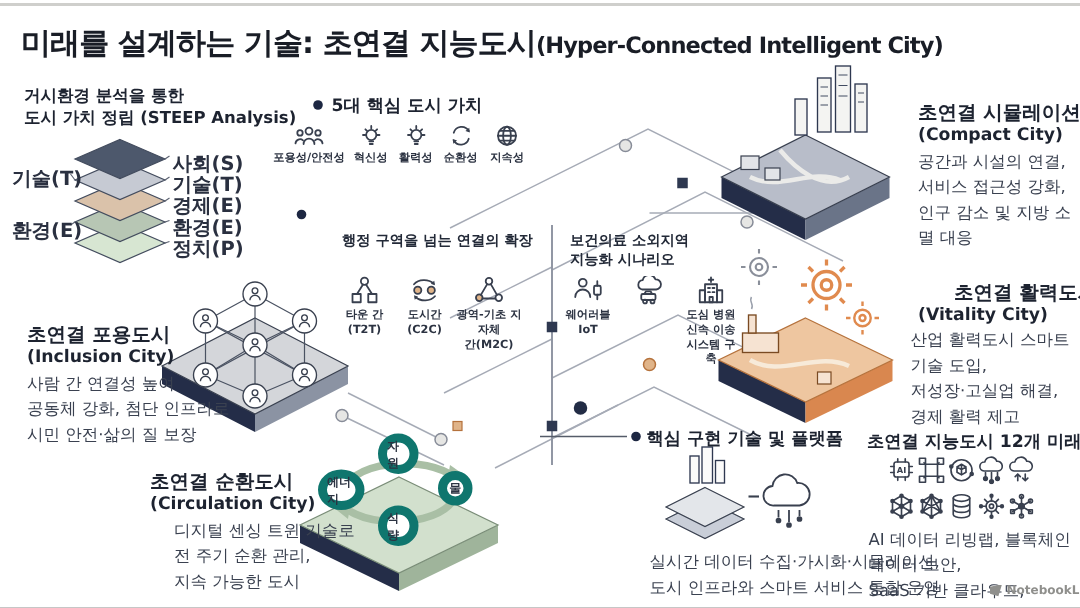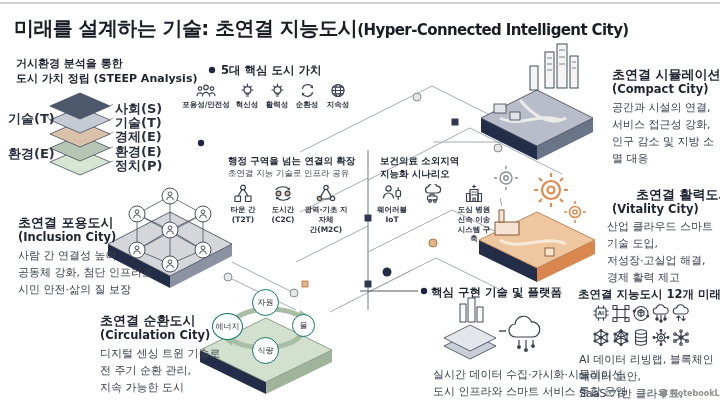--- a/index.html
+++ b/index.html
@@ -15,22 +15,22 @@
   .city-t{font-size:13px;font-weight:bold;color:#1d2330;white-space:nowrap}
   .city-s{font-size:11.5px;font-weight:bold;color:#1d2330;white-space:nowrap}
   .desc{font-size:11px;line-height:1.55;color:#3a4150}
   .lead{font-size:9px;font-weight:bold;color:#242b39;white-space:nowrap}
   .small-h{font-size:9.5px;font-weight:bold;color:#232a38;line-height:1.4}
   .sub-t{font-size:8.5px;color:#3a4150;white-space:nowrap}
   .cap{font-size:7.5px;font-weight:bold;color:#2c3342;text-align:center;line-height:1.3}
   .steep-lbl{font-size:13px;font-weight:bold;color:#2a3040;white-space:nowrap}
   .icrow{display:flex;justify-content:center;align-items:flex-start}
   .iconcol{display:flex;flex-direction:column;align-items:center;gap:2px}
-  .cyc{position:absolute;background:#fff;border:1px solid #0f766e;border-radius:50%;
-       display:flex;align-items:center;justify-content:center;font-size:8px;font-weight:normal;color:#2c3342}
+  .cyc{position:absolute;background:#fff;border:6px solid #0f766e;border-radius:50%;
+       display:flex;align-items:center;justify-content:center;font-size:8px;font-weight:bold;color:#2c3342}
   .wm{display:flex;align-items:center;gap:3px;font-size:8px;font-weight:bold;color:#8f8f8c}
   .wm-logo{width:8px;height:8px;background:#8f8f8c;clip-path:polygon(0 20%,100% 0,70% 100%,0 80%)}
   .topline{position:absolute;left:0;top:2px;width:720px;height:2px;background:#cfcfcc}
   svg.ic{display:block;stroke:#39404f;fill:none;stroke-width:1.2;stroke-linecap:round;stroke-linejoin:round}
   svg.fic{display:block;stroke:#39404f;fill:none;stroke-width:1.1;stroke-linecap:round;stroke-linejoin:round}
 </style>
 </head>
 <body>
 
 <div class="stage">
@@ -273,21 +273,20 @@
         <circle cx="8" cy="7.5" r="6"></circle>
           <ellipse cx="8" cy="7.5" rx="2.6" ry="6"></ellipse>
           <path d="M2,7.5 H14 M3,4.2 H13 M3,10.8 H13"></path>
       </svg>
       <div class="cap">지속성</div>
     </div>
   </div>
 
 
   <div class="abs small-h" style="left:228px;top:154px">행정 구역을 넘는 연결의 확장</div>
-  <div class="abs sub-t" style="left:228px;top:168px">초연결 지능 기술로 인프라 공유</div>
   <div class="abs icrow" style="left:222px;top:184px;width:128px">
     <div class="iconcol" style="width:40px">
       <svg class="ic" width="22" height="19" viewBox="0 0 22 19">
         <circle cx="11" cy="3.5" r="2.4"></circle>
           <rect x="3" y="12" width="5.5" height="5.5"></rect>
           <rect x="13.5" y="12" width="5.5" height="5.5"></rect>
         <path d="M10,5.6 L6,12 M12,5.6 L16,12"></path>
       </svg>
       <div class="cap">타운 간(T2T)</div>
     </div>
@@ -352,33 +351,33 @@
   </div>
 
   <div class="abs city-t" style="left:612px;top:66px">초연결 시뮬레이션</div>
   <div class="abs city-s" style="left:612px;top:82px">(Compact City)</div>
   <div class="abs desc ml" style="left:612px;top:99px">공간과 시설의 연결,
 서비스 접근성 강화,
 인구 감소 및 지방 소멸 대응</div>
 
   <div class="abs city-t" style="left:636px;top:186px">초연결 활력도시</div>
   <div class="abs city-s" style="left:612px;top:202px">(Vitality City)</div>
-  <div class="abs desc ml" style="left:607px;top:218px">산업 클라우드 스마트 기술 도입,
+  <div class="abs desc ml" style="left:607px;top:218px">산업 활력도시 스마트 기술 도입,
 저성장·고실업 해결,
 경제 활력 제고</div>
 
   <div class="abs city-t" style="left:18px;top:214px">초연결 포용도시</div>
   <div class="abs city-s" style="left:18px;top:230px">(Inclusion City)</div>
   <div class="abs desc ml" style="left:18px;top:247px">사람 간 연결성 높여
 공동체 강화, 첨단 인프라로
 시민 안전·삶의 질 보장</div>
 
   <div class="abs city-t" style="left:100px;top:312px">초연결 순환도시</div>
   <div class="abs city-s" style="left:100px;top:328px">(Circulation City)</div>
-  <div class="abs desc ml" style="left:100px;top:345px">디지털 센싱 트윈 기술로
+  <div class="abs desc ml" style="left:116px;top:345px">디지털 센싱 트윈 기술로
 전 주기 순환 관리,
 지속 가능한 도시</div>
   <div class="cyc" style="left:252px;top:289px;width:27px;height:27px">자원</div>
   <div class="cyc" style="left:292px;top:314px;width:23px;height:23px">물</div>
   <div class="cyc" style="left:252px;top:337px;width:27px;height:27px">식량</div>
   <div class="cyc" style="left:212px;top:313px;width:31px;height:27px">에너지</div>
 
   <div class="abs sec-h" style="left:431px;top:285px">핵심 구현 기술 및 플랫폼</div>
   <div class="abs desc ml" style="left:433px;top:366px">실시간 데이터 수집·가시화·시뮬레이션,
 도시 인프라와 스마트 서비스 통합 운영</div>

